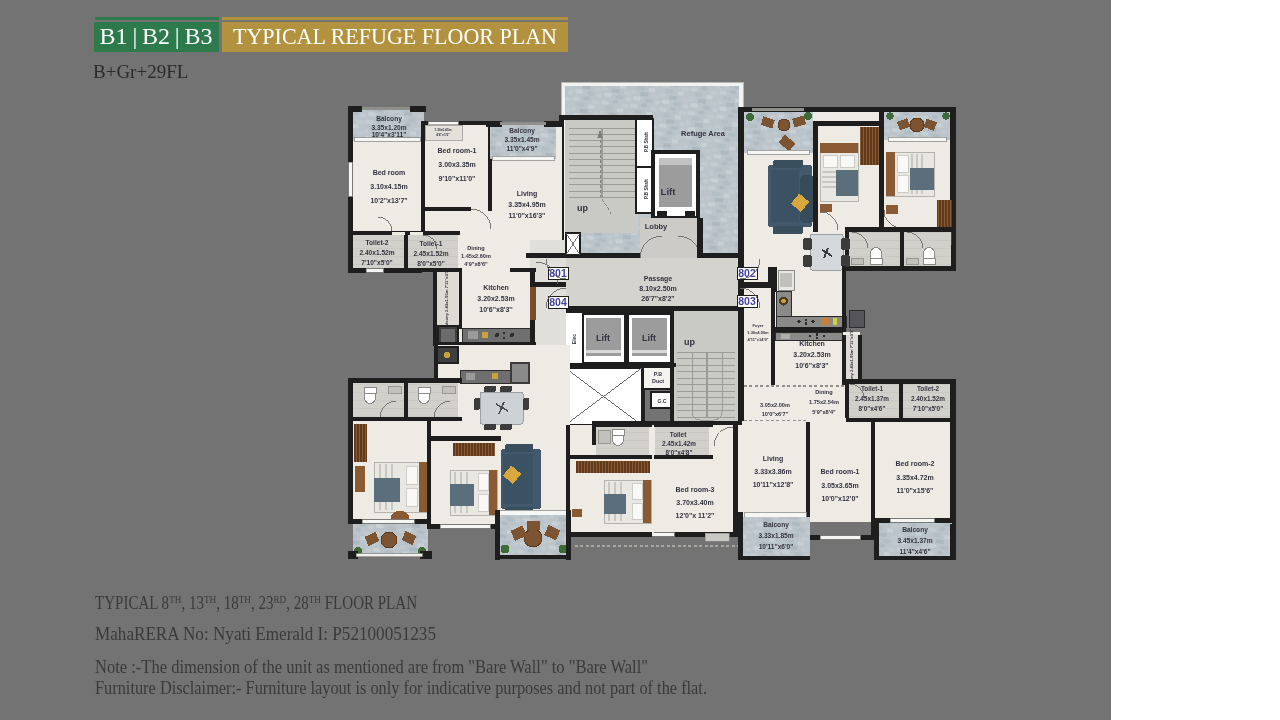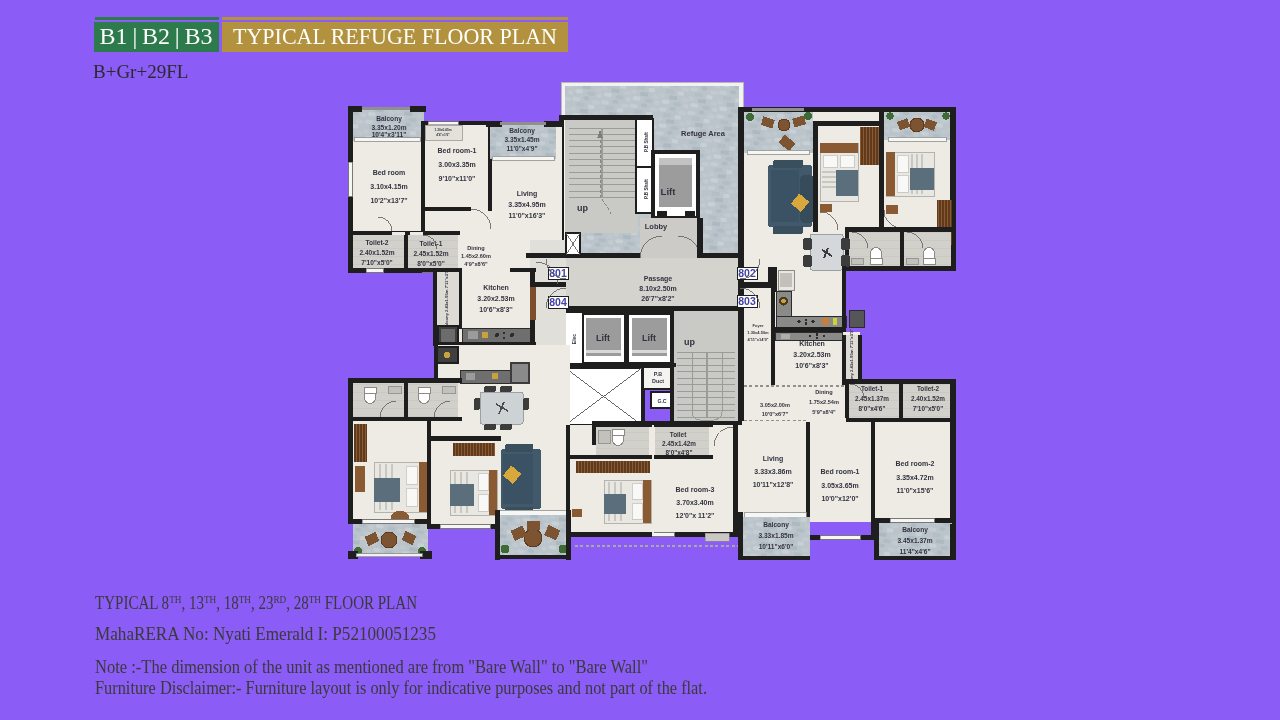--- a/index.html
+++ b/index.html
@@ -1,16 +1,16 @@
 <!DOCTYPE html>
 <html><head>
 <meta charset="utf-8">
 <style>
   html,body{margin:0;padding:0;background:#ffffff;}
-  #page{position:relative;width:1280px;height:720px;background:#8b5cf6;overflow:hidden;}
+  #page{position:relative;width:1111px;height:720px;background:#737373;overflow:hidden;}
   svg text{font-family:"Liberation Sans",sans-serif;}
   .ser{font-family:"Liberation Serif",serif;}
 </style>
 </head>
 <body>
 <div id="page">
 <svg width="1280" height="720" viewBox="0 0 1280 720" shape-rendering="crispEdges">
 <defs>
   <pattern id="stone" width="29" height="24" patternUnits="userSpaceOnUse" patternTransform="rotate(7)">
     <rect width="29" height="24" fill="#bbc4ca"></rect>

